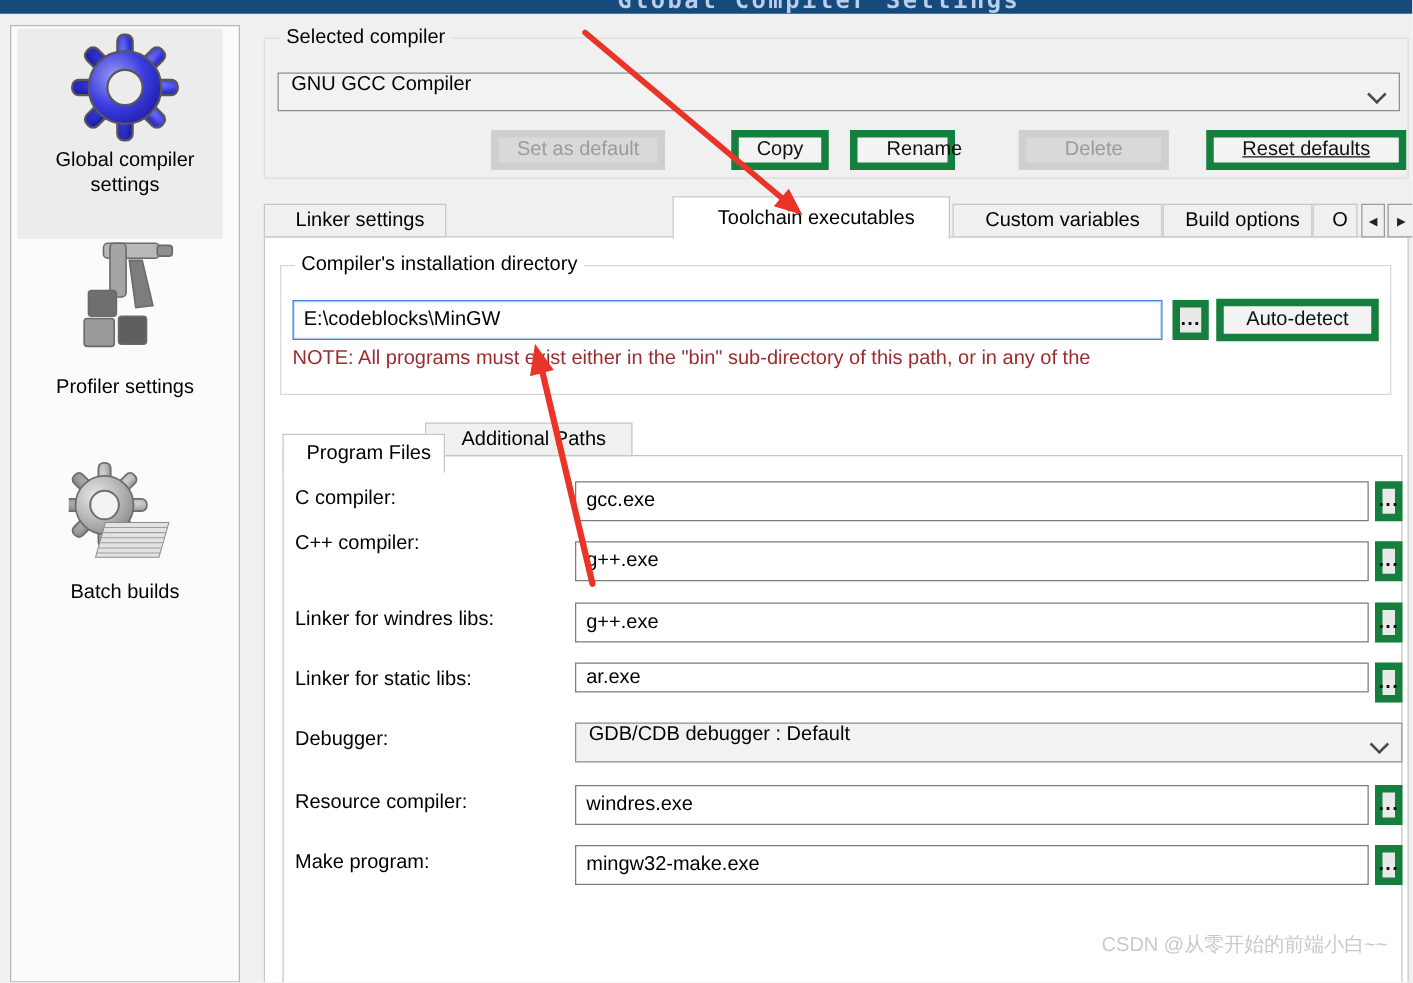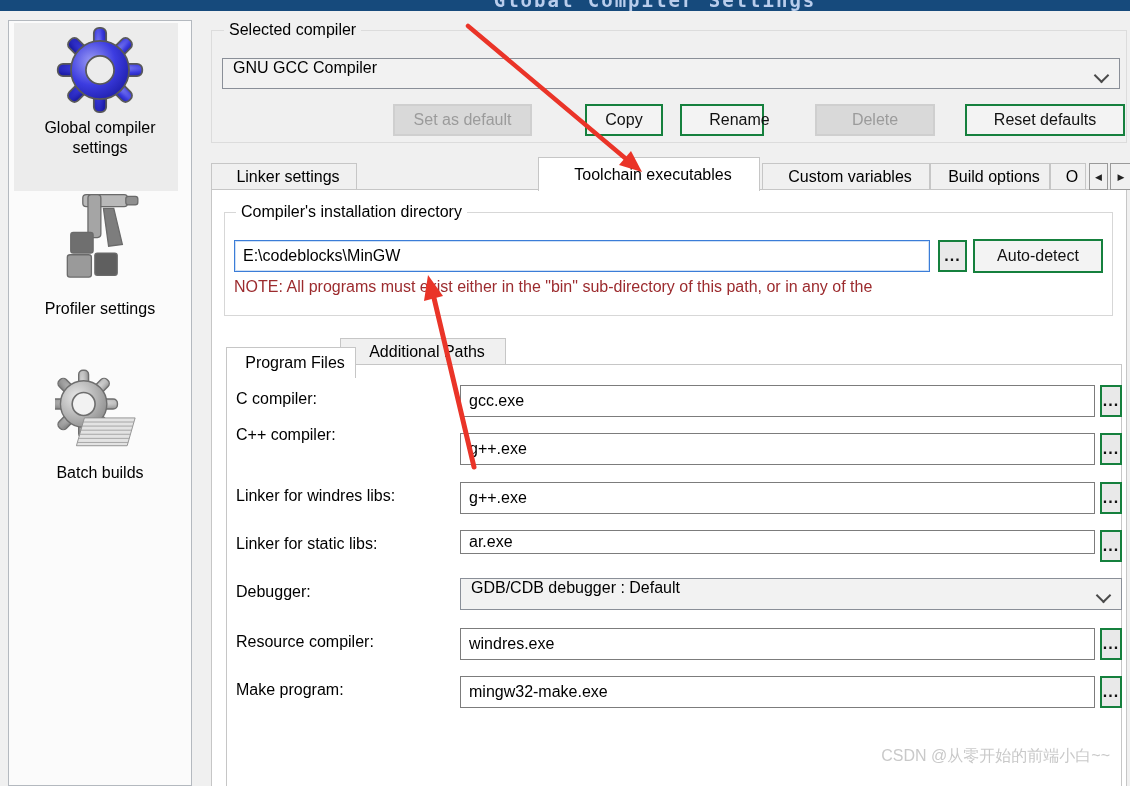--- a/index.html
+++ b/index.html
@@ -22,21 +22,21 @@
   .group-label{position:absolute;background:#f0f0f0;padding:0 5px;line-height:18px;}
   .group-label.on-white{background:#fff;}
   
   .combo{position:absolute;background:#f2f2f2;border:1px solid #8a8f98;box-sizing:border-box;
          display:flex;padding:0 28px 0 10px;}
   .chev{position:absolute;right:12px;top:11px;width:9px;height:9px;
         border-left:2px solid #4a4a4a;border-bottom:2px solid #4a4a4a;transform:rotate(-45deg);}
   .txt{position:absolute;border:1px solid #7c7c7c;background:#fff;box-sizing:border-box;
        font-family:"Liberation Sans",sans-serif;font-size:16px;padding:0 8px;color:#000;}
   .txt.focused{border:1px solid #3b7dd8;box-shadow:inset 0 0 0 1px #cfe0f5;}
-  .btn{position:absolute;background:#f3f3f3;border:2px solid #15803d;box-sizing:border-box;
+  .btn{position:absolute;background:#f3f3f3;border:6px solid #15803d;box-sizing:border-box;
        display:flex;align-items:center;justify-content:center;color:#111;cursor:default;text-align:right;}
   .btn.disabled{background:#d9d9d9;border-color:#cfcfcf;color:#9b9b9b;}
   .browse{font-weight:bold;letter-spacing:1px;background:#e9e9e9;}
   
   .tab{position:absolute;background:#f0f0f0;border:1px solid #c6c6c6;box-sizing:border-box;
        display:flex;align-items:center;justify-content:center;white-space:nowrap;overflow:hidden;padding-left:8px;}
   .tab.active{background:#fff;border-bottom:none;z-index:3;}
   .panel{position:absolute;background:#fff;border:1px solid #c6c6c6;border-bottom:none;box-sizing:border-box;}
   .tabscroll{position:absolute;background:#f0f0f0;border:1px solid #9a9a9a;box-sizing:border-box;
              display:flex;align-items:center;justify-content:center;font-size:9px;color:#222;}
@@ -131,21 +131,21 @@
 
   <div class="combo" style="left:222px;top:58px;width:898px;height:31px;">
     <span>GNU GCC Compiler</span>
     <i class="chev"></i>
   </div>
 
   <div class="btn disabled" style="left:393px;top:104px;width:139px;height:32px;">Set as default</div>
   <div class="btn" style="left:585px;top:104px;width:78px;height:32px;">Copy</div>
   <div class="btn" style="left:680px;top:104px;width:84px;height:32px;padding-left:35px;">Rename</div>
   <div class="btn disabled" style="left:815px;top:104px;width:120px;height:32px;">Delete</div>
-  <div class="btn" style="left:965px;top:104px;width:160px;height:32px;">Reset defaults</div>
+  <div class="btn" style="left:965px;top:104px;width:160px;height:32px;text-decoration:underline;">Reset defaults</div>
 
   <div class="panel" style="left:211px;top:189px;width:916px;height:597px;"></div>
 
   <div class="tab" style="left:211px;top:163px;width:146px;height:27px;">Linker settings</div>
   <div class="tab active" style="left:538px;top:157px;width:222px;height:34px;">Toolchain executables</div>
   <div class="tab" style="left:762px;top:163px;width:168px;height:27px;">Custom variables</div>
   <div class="tab" style="left:930px;top:163px;width:120px;height:27px;">Build options</div>
   <div class="tab" style="left:1050px;top:163px;width:36px;height:27px;">O</div>
   <div class="tabscroll" style="left:1089px;top:163px;width:19px;height:27px;">◀</div>
   <div class="tabscroll" style="left:1110px;top:163px;width:22px;height:27px;">▶</div>

